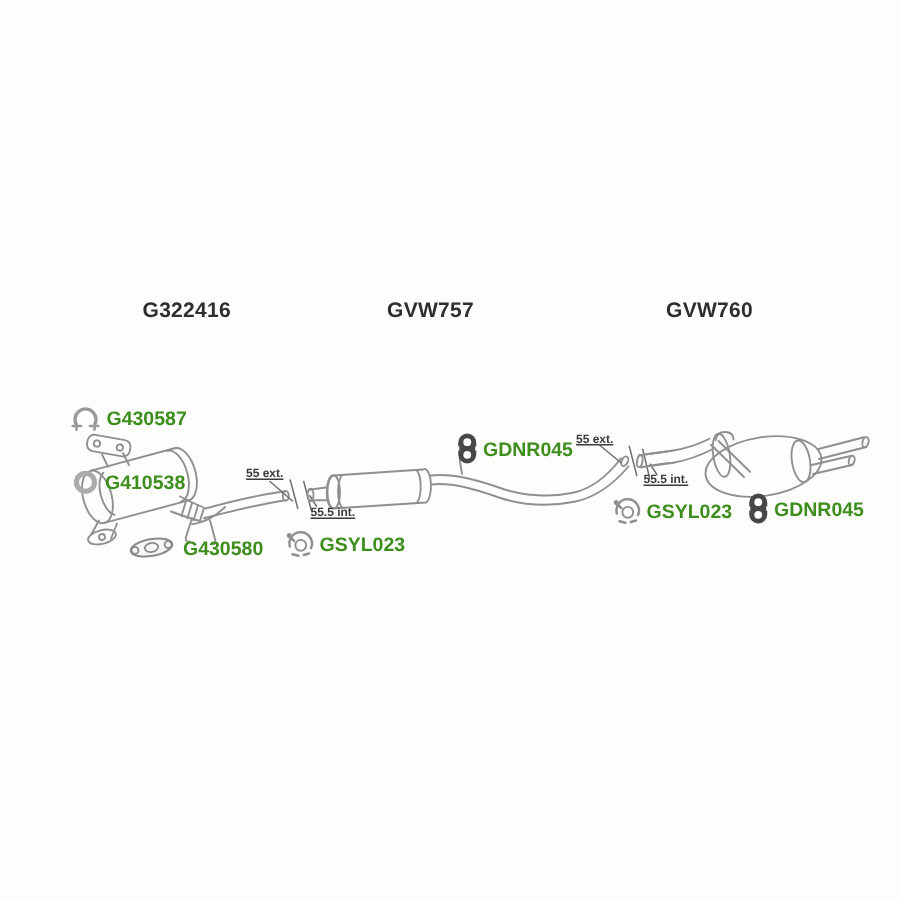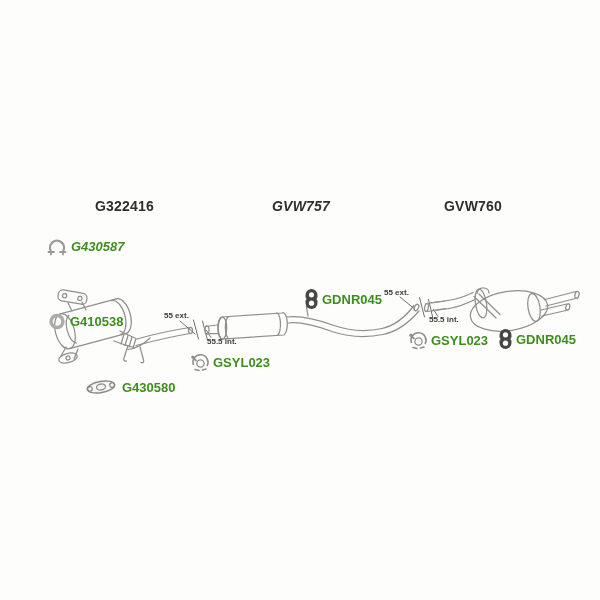--- a/index.html
+++ b/index.html
@@ -15,21 +15,21 @@
   }
   .part {
     position:absolute; display:flex; align-items:center; gap:3px;
     font-size:13px; font-weight:bold; color: var(--part-link-green, #3e8e1e);
     white-space:nowrap; cursor:pointer;
   }
   .part .picon { display:inline-flex; flex:0 0 auto; }
   .meas {
     position:absolute; font-size:8px; font-weight:bold;
     color: var(--measure-text, #3b3b3b);
-    white-space:nowrap;
+    text-decoration:underline; white-space:nowrap;
   }
   svg.diagram { position:absolute; left:0; top:0; }
   .ln { stroke: var(--line-gray, #8f8f8f); stroke-width:1.25; fill:none; stroke-linecap:round; stroke-linejoin:round; }
   .lnF { stroke: var(--line-gray, #8f8f8f); stroke-width:1.25; fill:var(--background,#fdfdfc); stroke-linecap:round; }
   .tick { stroke:#6f6f6f; stroke-width:1; fill:none; stroke-linecap:round; }
 </style>
 </head>
 <body>
 
 <div class="stage">
@@ -116,43 +116,43 @@
 
     <g>
       <path class="ln" d="M545,299.5 L576,291.5 M546,306 L577.5,298"></path>
       <ellipse class="ln" cx="577" cy="294.8" rx="2" ry="3.4" transform="rotate(15 577 294.8)"></ellipse>
       <path class="ln" d="M541,310 L567,304 M542,316 L568,310"></path>
       <ellipse class="ln" cx="567.8" cy="307" rx="1.9" ry="3.2" transform="rotate(15 567.8 307)"></ellipse>
     </g>
   </svg>
 
   <div class="hdr" style="left:95px; top:198px;">G322416</div>
-  <div class="hdr" style="left:272px; top:198px;font-style:italic;">GVW757</div>
+  <div class="hdr" style="left:258px; top:198px;">GVW757</div>
   <div class="hdr" style="left:444px; top:198px;">GVW760</div>
 
-  <div class="part" style="left:46px; top:236px;font-style:italic;">
+  <div class="part" style="left:46px; top:268px;">
     <span class="picon">
       <svg width="22" height="21" viewBox="0 0 22 21">
         <path d="M5,15.5 A7,7.2 0 1 1 17,15.5" stroke="#9a9a9a" stroke-width="2.3" fill="none"></path>
         <path d="M2.5,16 L8,16 M14,16 L19.5,16 M5,16 L5,18.5 M17,16 L17,18.5" stroke="#9a9a9a" stroke-width="1.8" fill="none" stroke-linecap="round"></path>
       </svg>
     </span>
     <span>G430587</span>
   </div>
 
   <div class="part" style="left:47px; top:271px;margin-top:41px;">
     <span class="picon">
       <svg width="20" height="19" viewBox="0 0 20 19">
         <circle cx="10" cy="9.5" r="6" stroke="#ababab" stroke-width="3.4" fill="none"></circle>
       </svg>
     </span>
     <span>G410538</span>
   </div>
 
-  <div class="part" style="left:84px; top:356px;margin-top:22px;">
+  <div class="part" style="left:84px; top:356px;">
     <span class="picon">
       <svg width="35" height="18" viewBox="0 0 35 18">
         <g transform="rotate(-10 17 9)">
           <ellipse cx="17" cy="9" rx="14" ry="5.6" stroke="#8a8a8a" stroke-width="1.4" fill="#f6f6f4"></ellipse>
           <ellipse cx="17" cy="9" rx="4.5" ry="3" stroke="#8a8a8a" stroke-width="1.2" fill="none"></ellipse>
           <circle cx="5.8" cy="9" r="2.3" stroke="#8a8a8a" stroke-width="1.2" fill="none"></circle>
           <circle cx="28.2" cy="9" r="2.3" stroke="#8a8a8a" stroke-width="1.2" fill="none"></circle>
         </g>
       </svg>
     </span>

